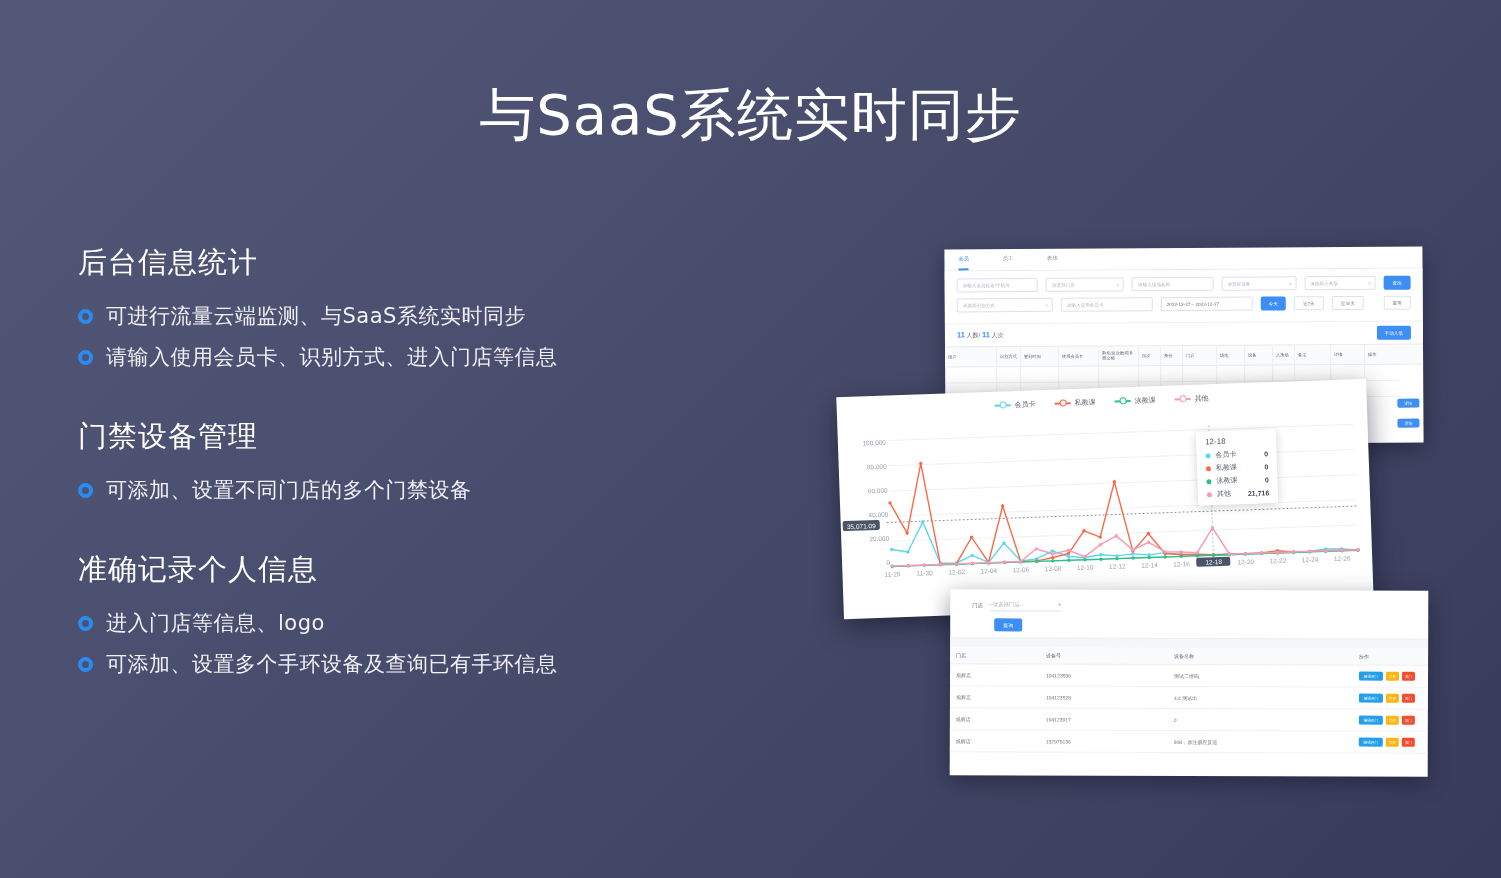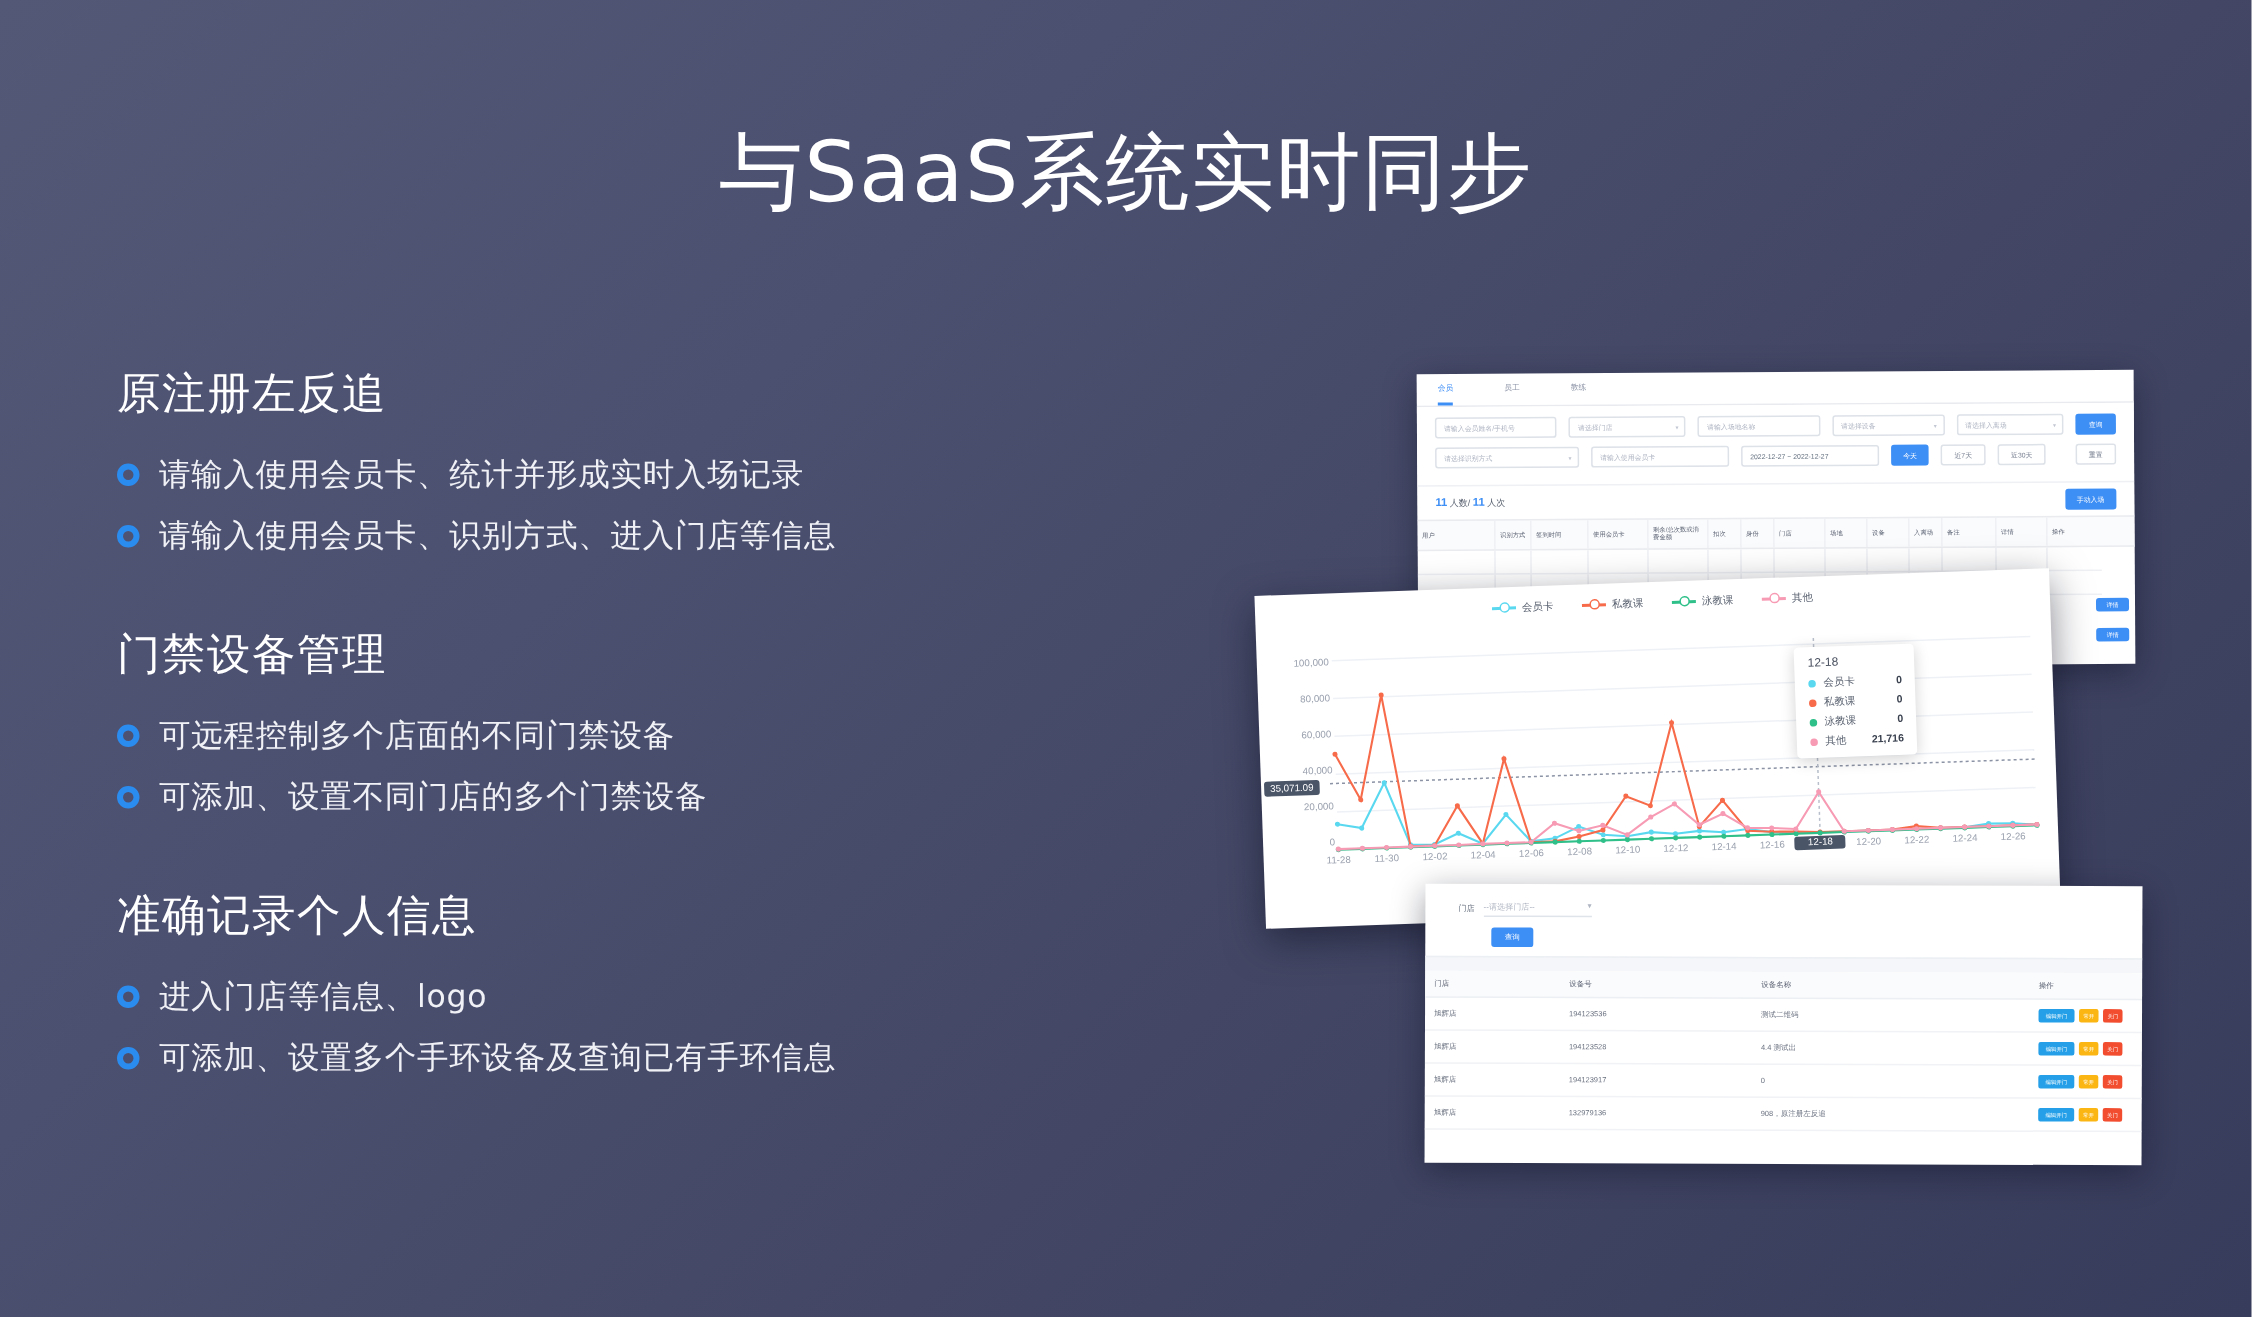--- a/index.html
+++ b/index.html
@@ -141,37 +141,33 @@
   .act.r{ background:#f24d2f; width:13px; }
 </style>
 </head>
 <body>
 
 <div class="page-title">与SaaS系统实时同步</div>
 
 <div class="features">
 
   <div class="feature-block">
-    <div class="feature-heading">原注册左反追</div>
+    <div class="feature-heading">后台信息统计</div>
     <div class="bullet-row">
       <span class="bullet-dot"></span>
-      <span class="bullet-text">请输入使用会员卡、统计并形成实时入场记录</span>
+      <span class="bullet-text">可进行流量云端监测、与SaaS系统实时同步</span>
     </div>
     <div class="bullet-row">
       <span class="bullet-dot"></span>
       <span class="bullet-text">请输入使用会员卡、识别方式、进入门店等信息</span>
     </div>
   </div>
 
   <div class="feature-block">
     <div class="feature-heading">门禁设备管理</div>
-    <div class="bullet-row">
-      <span class="bullet-dot"></span>
-      <span class="bullet-text">可远程控制多个店面的不同门禁设备</span>
-    </div>
     <div class="bullet-row">
       <span class="bullet-dot"></span>
       <span class="bullet-text">可添加、设置不同门店的多个门禁设备</span>
     </div>
   </div>
 
   <div class="feature-block">
     <div class="feature-heading">准确记录个人信息</div>
     <div class="bullet-row">
       <span class="bullet-dot"></span>

